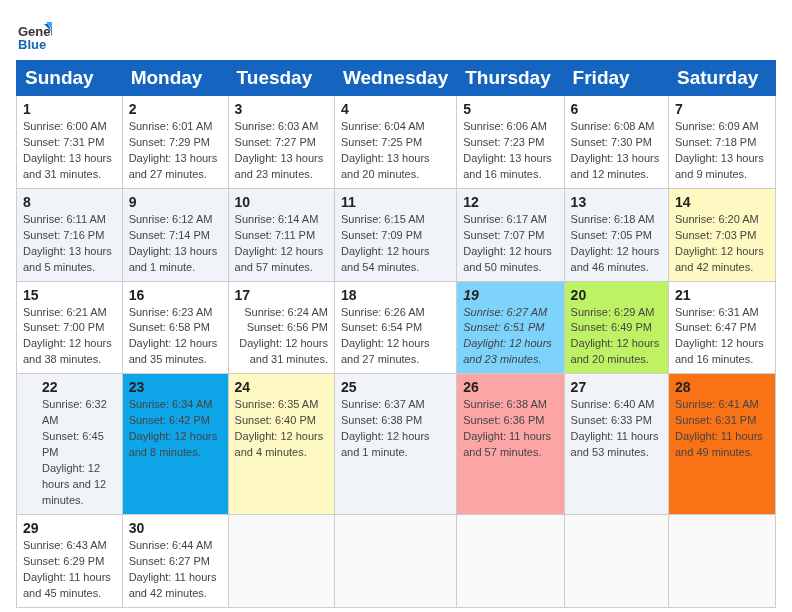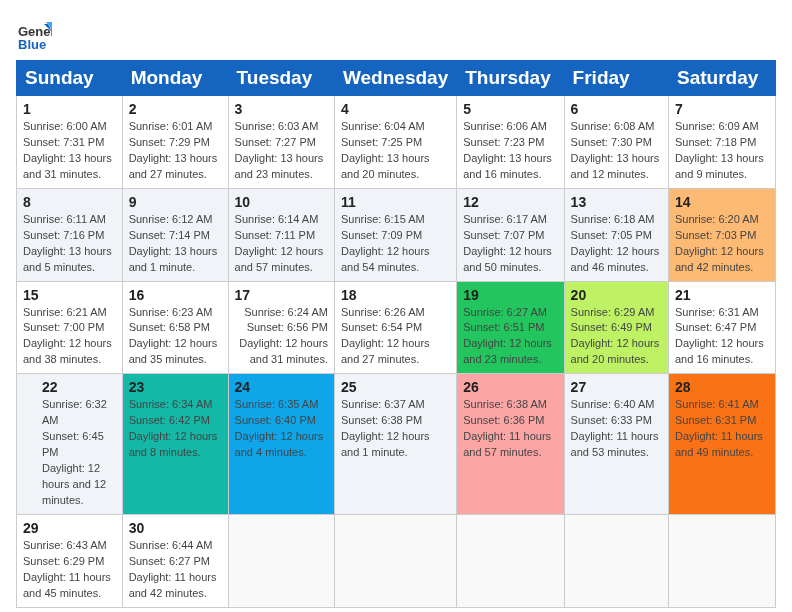--- a/index.html
+++ b/index.html
@@ -187,21 +187,21 @@
           <div class="day-info" style="white-space: pre-line;">Sunrise: 6:17 AM
 Sunset: 7:07 PM
 Daylight: 12 hours and 50 minutes.</div>
         </td>
         <td style="background: rgb(240, 244, 248);">
           <span class="day-num">13</span>
           <div class="day-info" style="white-space: pre-line;">Sunrise: 6:18 AM
 Sunset: 7:05 PM
 Daylight: 12 hours and 46 minutes.</div>
         </td>
-        <td style="background: #fdba74; margin-top: 10px;">
+        <td style="background: #fef9c3; margin-top: 10px;">
           <span class="day-num">14</span>
           <div class="day-info" style="white-space: pre-line;">Sunrise: 6:20 AM
 Sunset: 7:03 PM
 Daylight: 12 hours and 42 minutes.</div>
         </td>
       </tr>
       <tr>
         <td style="background: rgb(255, 255, 255); border-radius: 13px;">
           <span class="day-num">15</span>
           <div class="day-info" style="white-space: pre-line;">Sunrise: 6:21 AM
@@ -219,21 +219,21 @@
           <div class="day-info" style="white-space: pre-line; text-align: right;">Sunrise: 6:24 AM
 Sunset: 6:56 PM
 Daylight: 12 hours and 31 minutes.</div>
         </td>
         <td style="background: rgb(255, 255, 255);">
           <span class="day-num">18</span>
           <div class="day-info" style="white-space: pre-line;">Sunrise: 6:26 AM
 Sunset: 6:54 PM
 Daylight: 12 hours and 27 minutes.</div>
         </td>
-        <td style="background: #22c55e;">
+        <td style="background: #7dd3fc; font-style: italic;">
           <span class="day-num">19</span>
           <div class="day-info" style="white-space: pre-line;">Sunrise: 6:27 AM
 Sunset: 6:51 PM
 Daylight: 12 hours and 23 minutes.</div>
         </td>
         <td style="background: #bef264;">
           <span class="day-num">20</span>
           <div class="day-info" style="white-space: pre-line;">Sunrise: 6:29 AM
 Sunset: 6:49 PM
 Daylight: 12 hours and 20 minutes.</div>
@@ -245,27 +245,27 @@
 Daylight: 12 hours and 16 minutes.</div>
         </td>
       </tr>
       <tr>
         <td style="background: rgb(240, 244, 248); padding-left: 25px;">
           <span class="day-num">22</span>
           <div class="day-info" style="white-space: pre-line;">Sunrise: 6:32 AM
 Sunset: 6:45 PM
 Daylight: 12 hours and 12 minutes.</div>
         </td>
-        <td style="background: #14b8a6;">
+        <td style="background: #0ea5e9;">
           <span class="day-num">23</span>
           <div class="day-info" style="white-space: pre-line;">Sunrise: 6:34 AM
 Sunset: 6:42 PM
 Daylight: 12 hours and 8 minutes.</div>
         </td>
-        <td style="background: #0ea5e9;">
+        <td style="background: #fef9c3;">
           <span class="day-num">24</span>
           <div class="day-info" style="white-space: pre-line;">Sunrise: 6:35 AM
 Sunset: 6:40 PM
 Daylight: 12 hours and 4 minutes.</div>
         </td>
         <td style="background: rgb(240, 244, 248);">
           <span class="day-num">25</span>
           <div class="day-info" style="white-space: pre-line;">Sunrise: 6:37 AM
 Sunset: 6:38 PM
 Daylight: 12 hours and 1 minute.</div>

